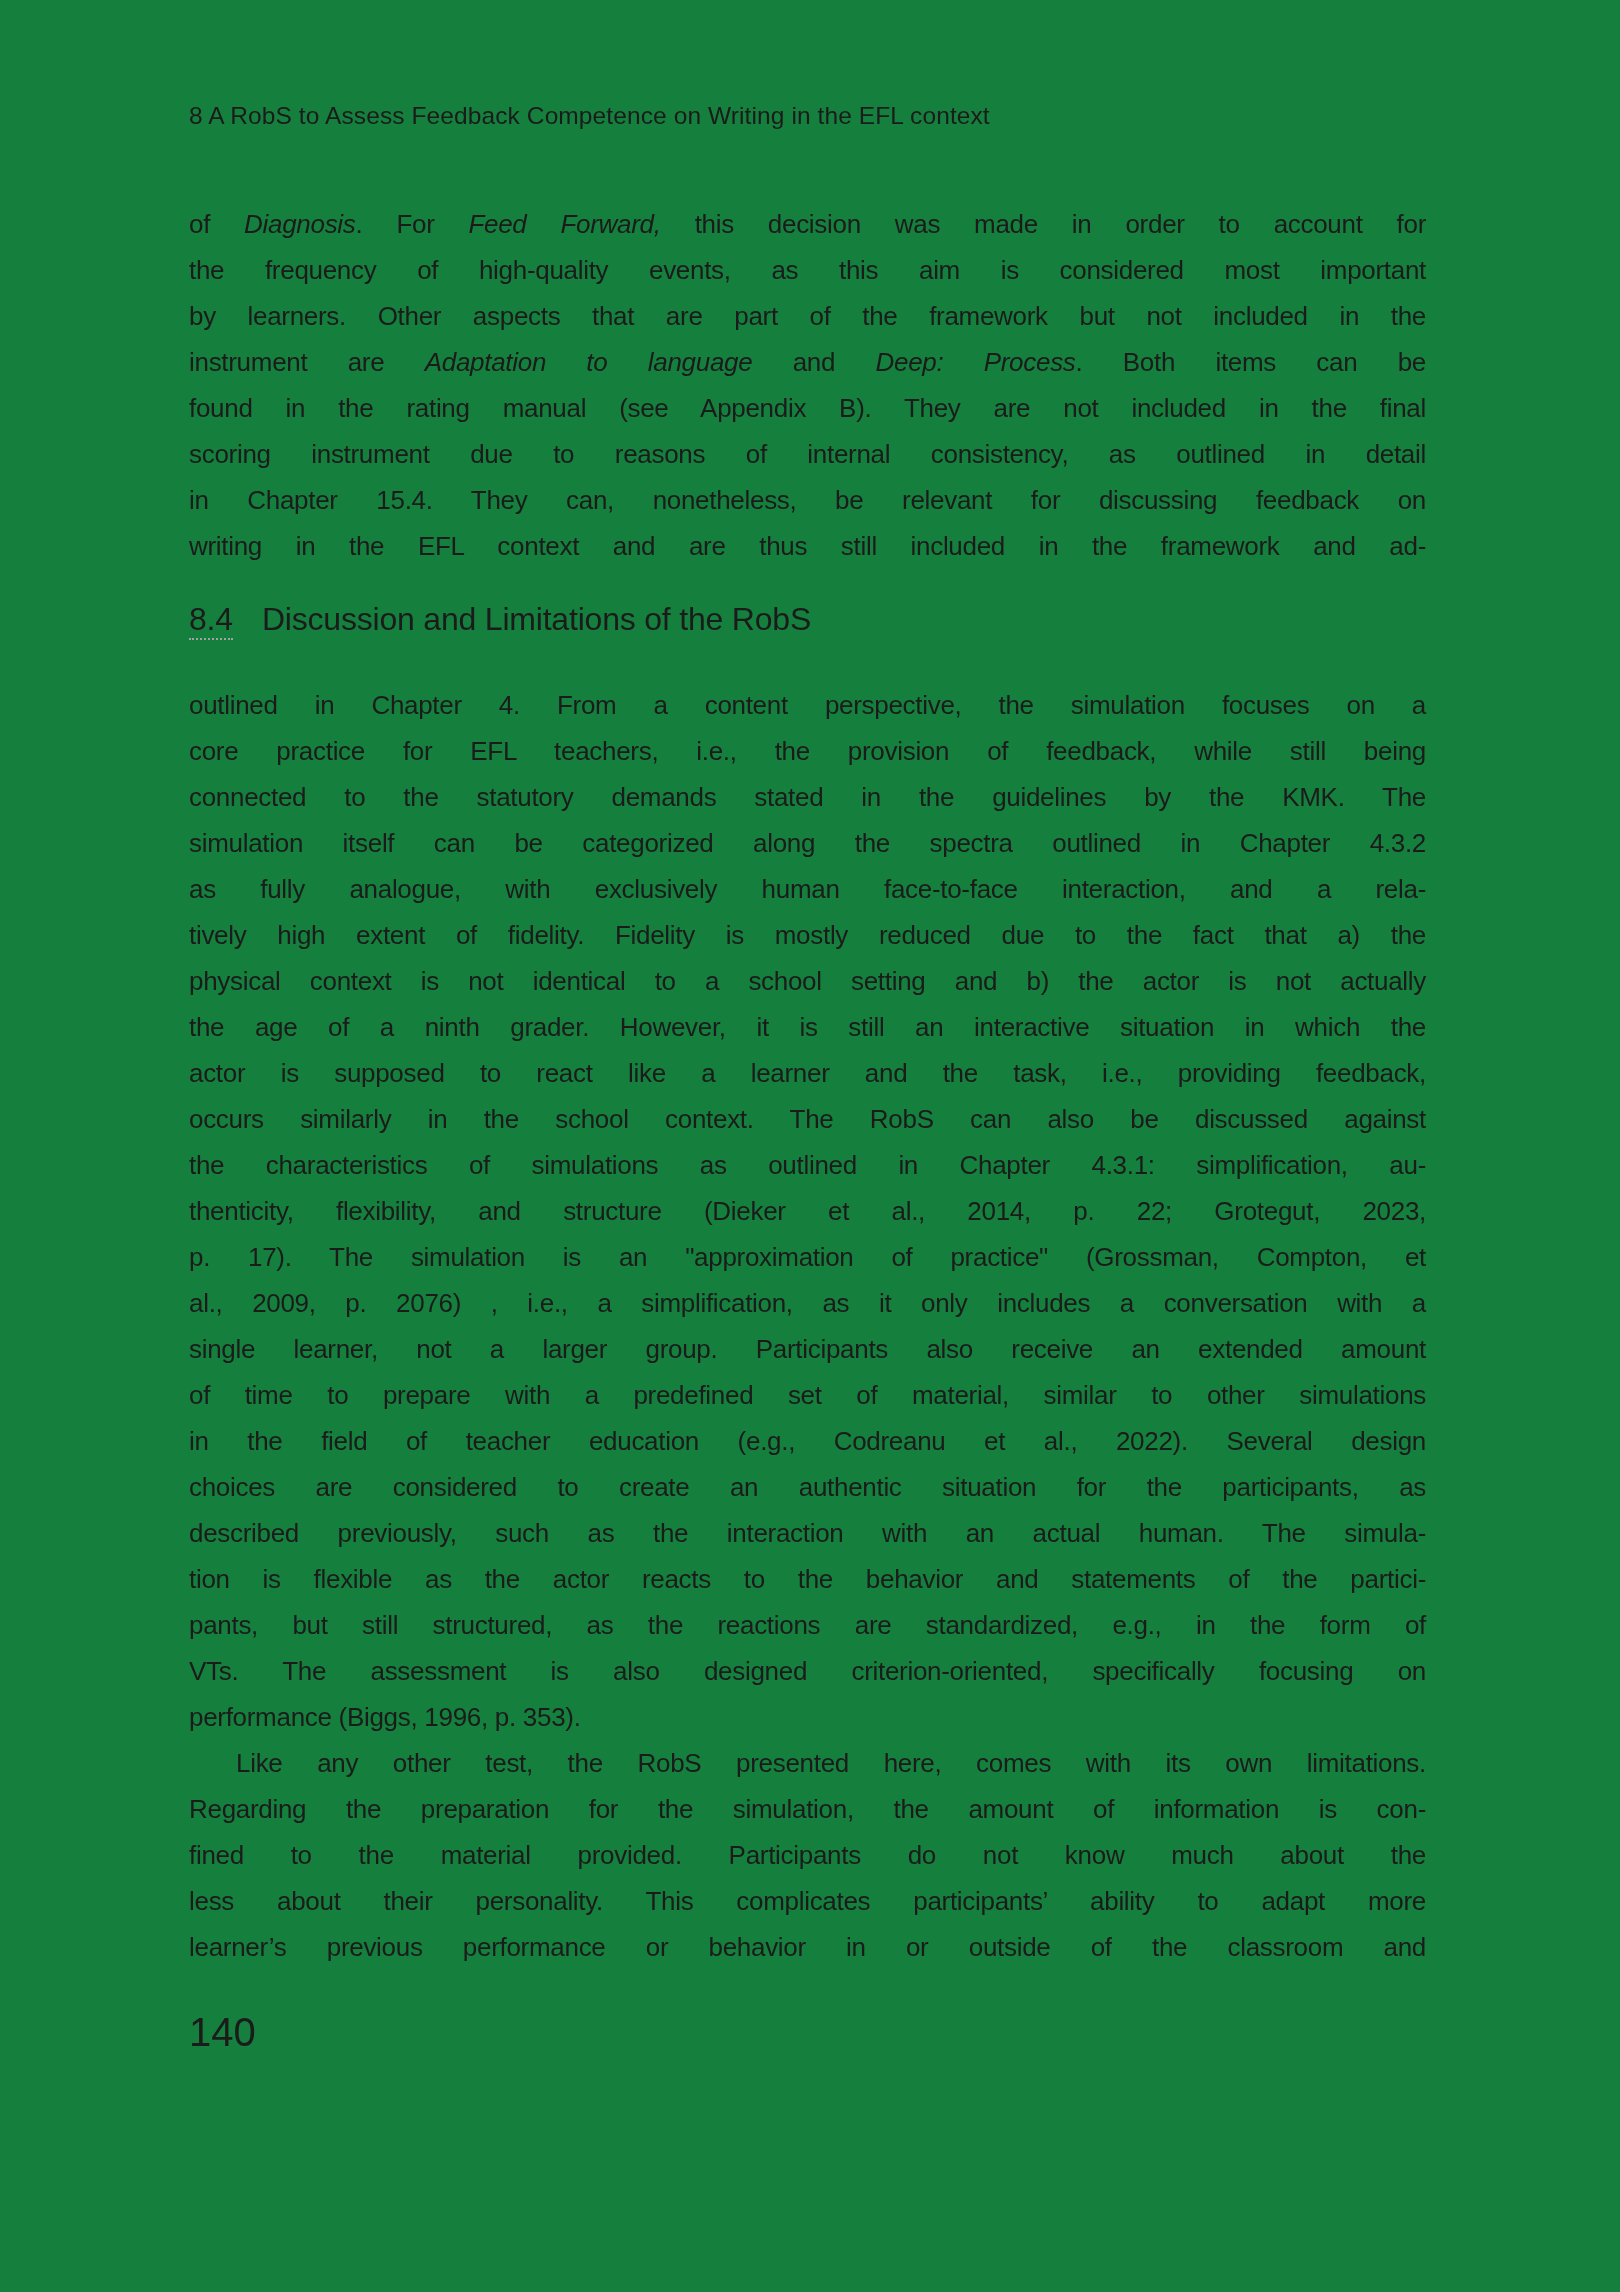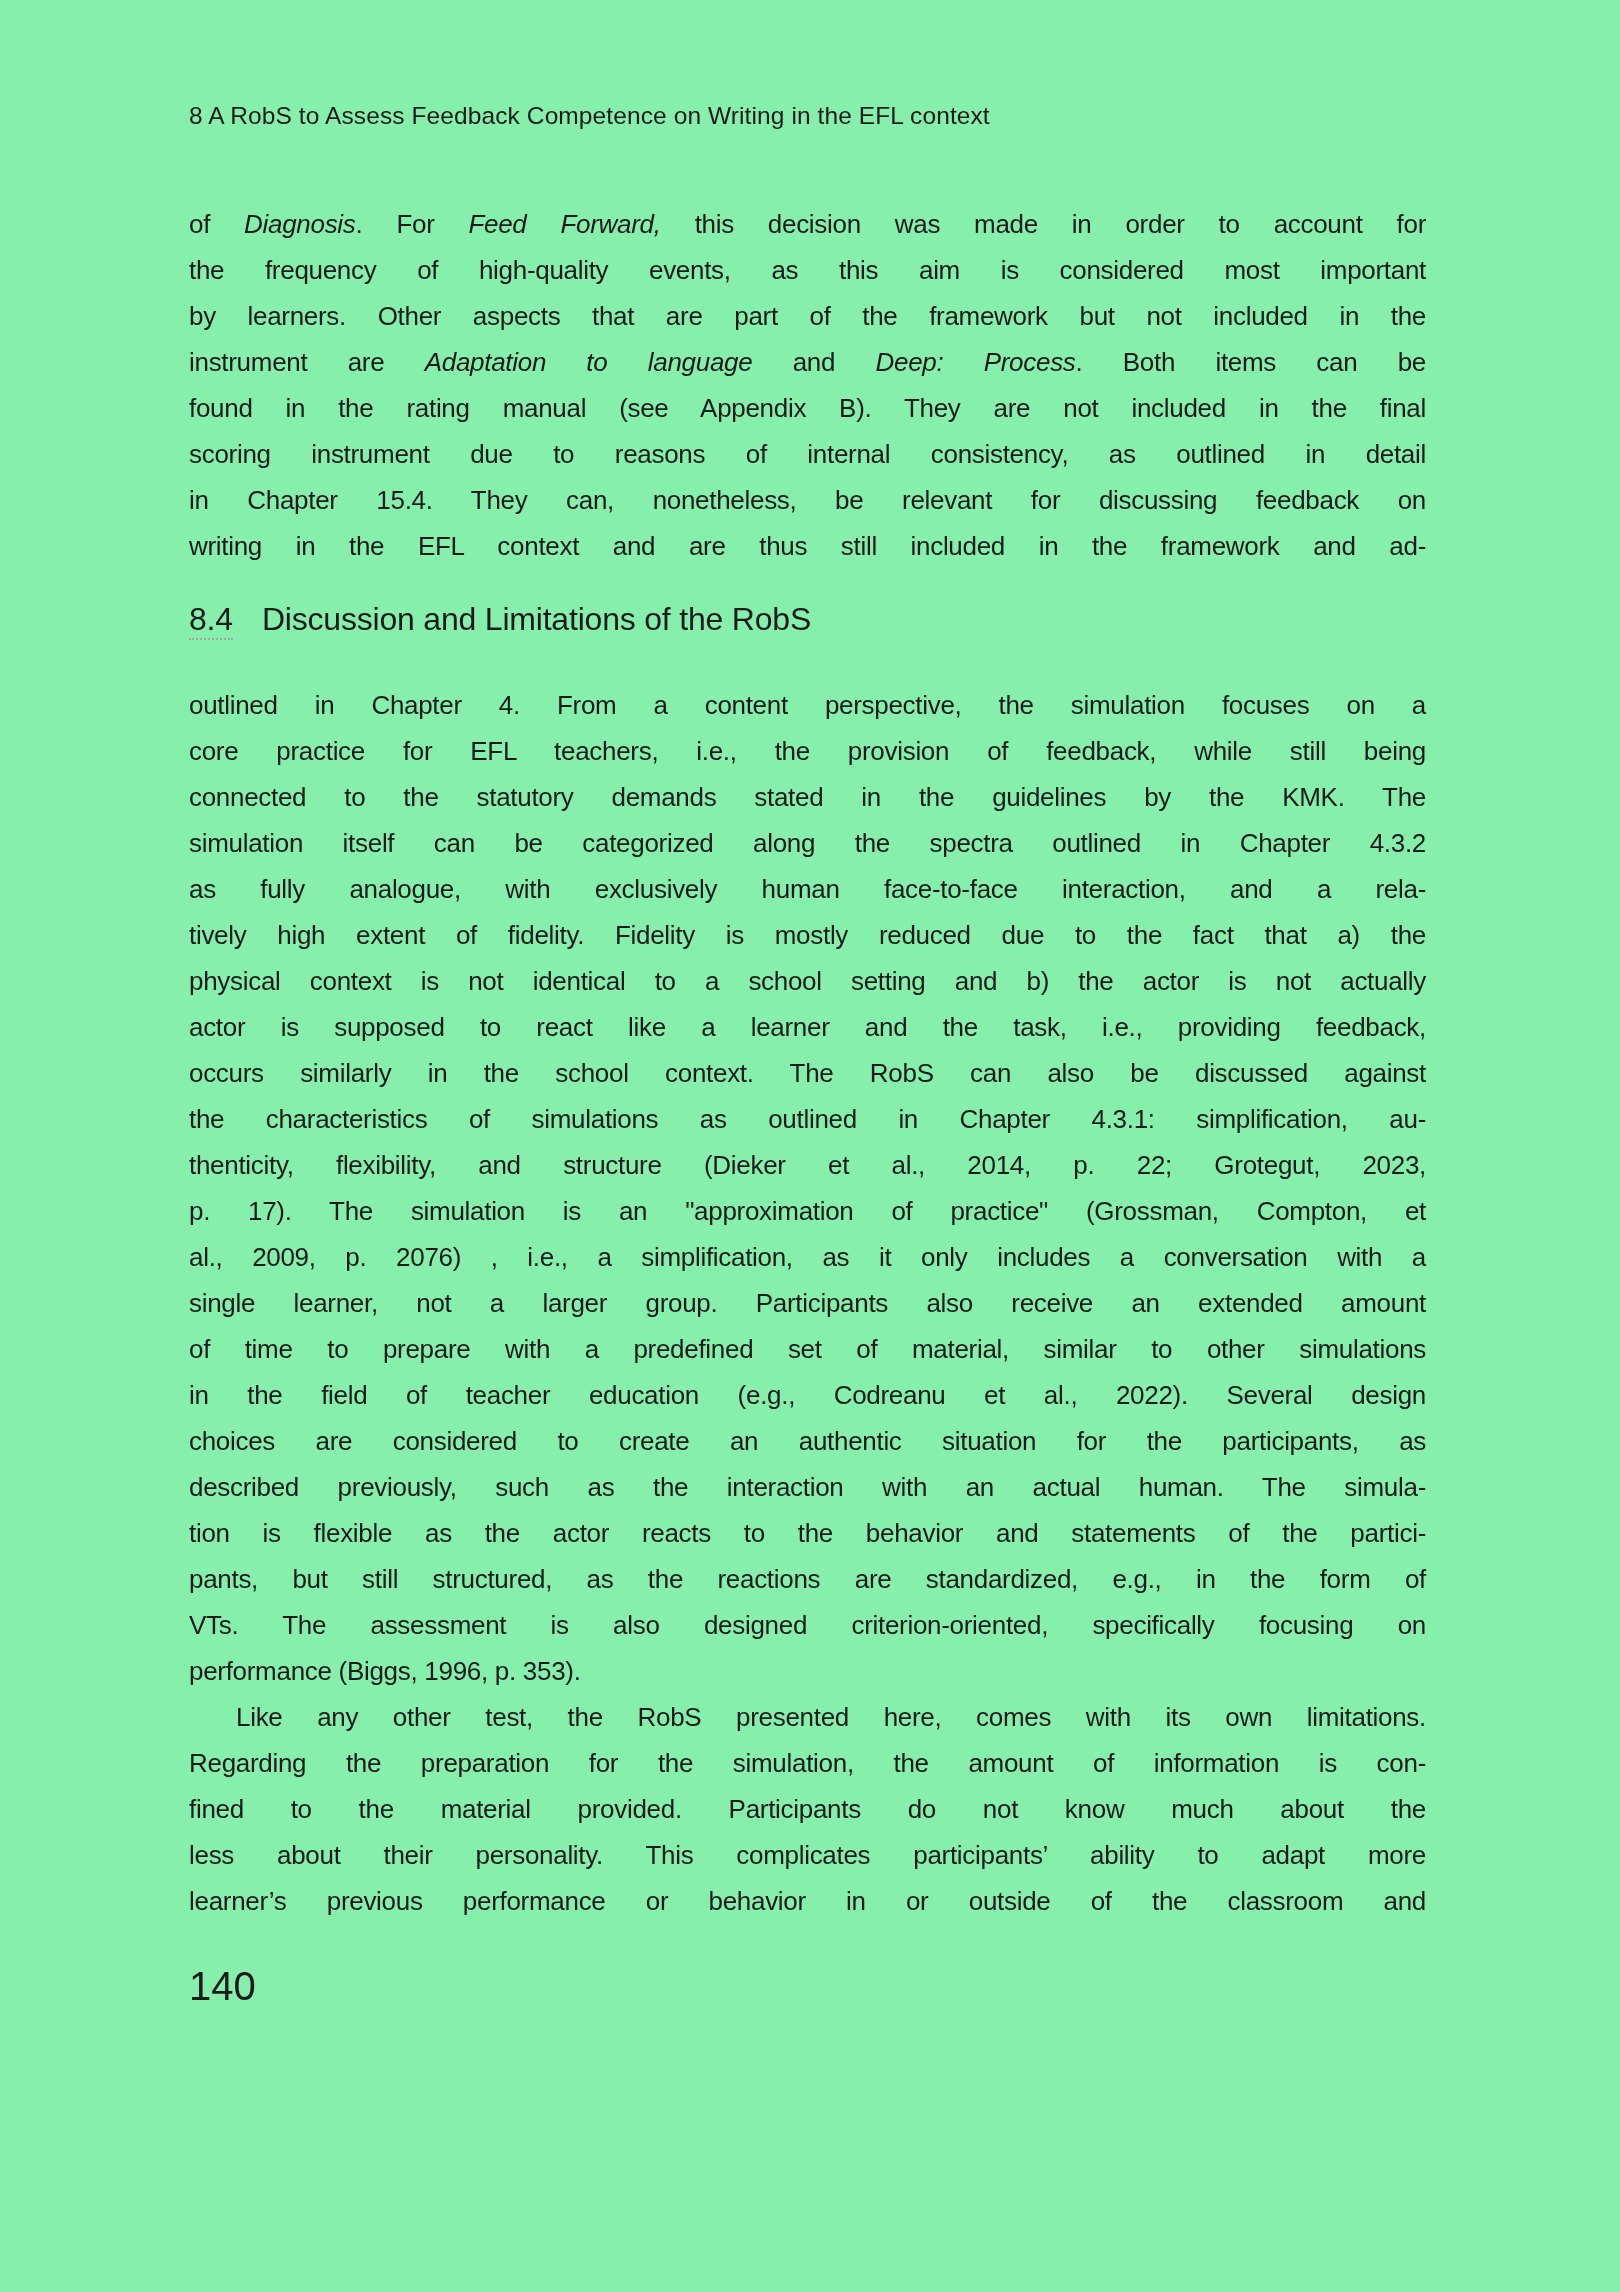--- a/index.html
+++ b/index.html
@@ -1,21 +1,21 @@
 <!DOCTYPE html>
 <html><head>
 <meta charset="utf-8">
 <style>
   html, body { margin: 0; padding: 0; background: #ffffff; }
   .page {
     position: relative;
     width: 1620px;
     height: 2293px;
     box-sizing: border-box;
-    background: #86efac;
+    background: #15803d;
     color: #1b1b1b;
     padding: 101px 85px 0 189px;
     overflow: hidden;
     font-family: "Liberation Sans", "DejaVu Sans", sans-serif;
   }
   .running-head {
     font-size: 24.5px;
     line-height: 29px;
     letter-spacing: 0.1px;
     margin-bottom: 71px;
@@ -81,20 +81,21 @@
 
     <div>
         <div class="para">
           <div class="line"><span>outlined in Chapter 4. From a content perspective, the simulation focuses on a</span></div>
           <div class="line"><span>core practice for EFL teachers, i.e., the provision of feedback, while still being</span></div>
           <div class="line"><span>connected to the statutory demands stated in the guidelines by the KMK. The</span></div>
           <div class="line"><span>simulation itself can be categorized along the spectra outlined in Chapter 4.3.2</span></div>
           <div class="line"><span>as fully analogue, with exclusively human face-to-face interaction, and a rela-</span></div>
           <div class="line"><span>tively high extent of fidelity. Fidelity is mostly reduced due to the fact that a) the</span></div>
           <div class="line"><span>physical context is not identical to a school setting and b) the actor is not actually</span></div>
+          <div class="line"><span>the age of a ninth grader. However, it is still an interactive situation in which the</span></div>
           <div class="line"><span>actor is supposed to react like a learner and the task, i.e., providing feedback,</span></div>
           <div class="line"><span>occurs similarly in the school context. The RobS can also be discussed against</span></div>
           <div class="line"><span>the characteristics of simulations as outlined in Chapter 4.3.1: simplification, au-</span></div>
           <div class="line"><span>thenticity, flexibility, and structure (Dieker et al., 2014, p. 22; Grotegut, 2023,</span></div>
           <div class="line"><span>p. 17). The simulation is an "approximation of practice" (Grossman, Compton, et</span></div>
           <div class="line"><span>al., 2009, p. 2076) , i.e., a simplification, as it only includes a conversation with a</span></div>
           <div class="line"><span>single learner, not a larger group. Participants also receive an extended amount</span></div>
           <div class="line"><span>of time to prepare with a predefined set of material, similar to other simulations</span></div>
           <div class="line"><span>in the field of teacher education (e.g., Codreanu et al., 2022). Several design</span></div>
           <div class="line"><span>choices are considered to create an authentic situation for the participants, as</span></div>

